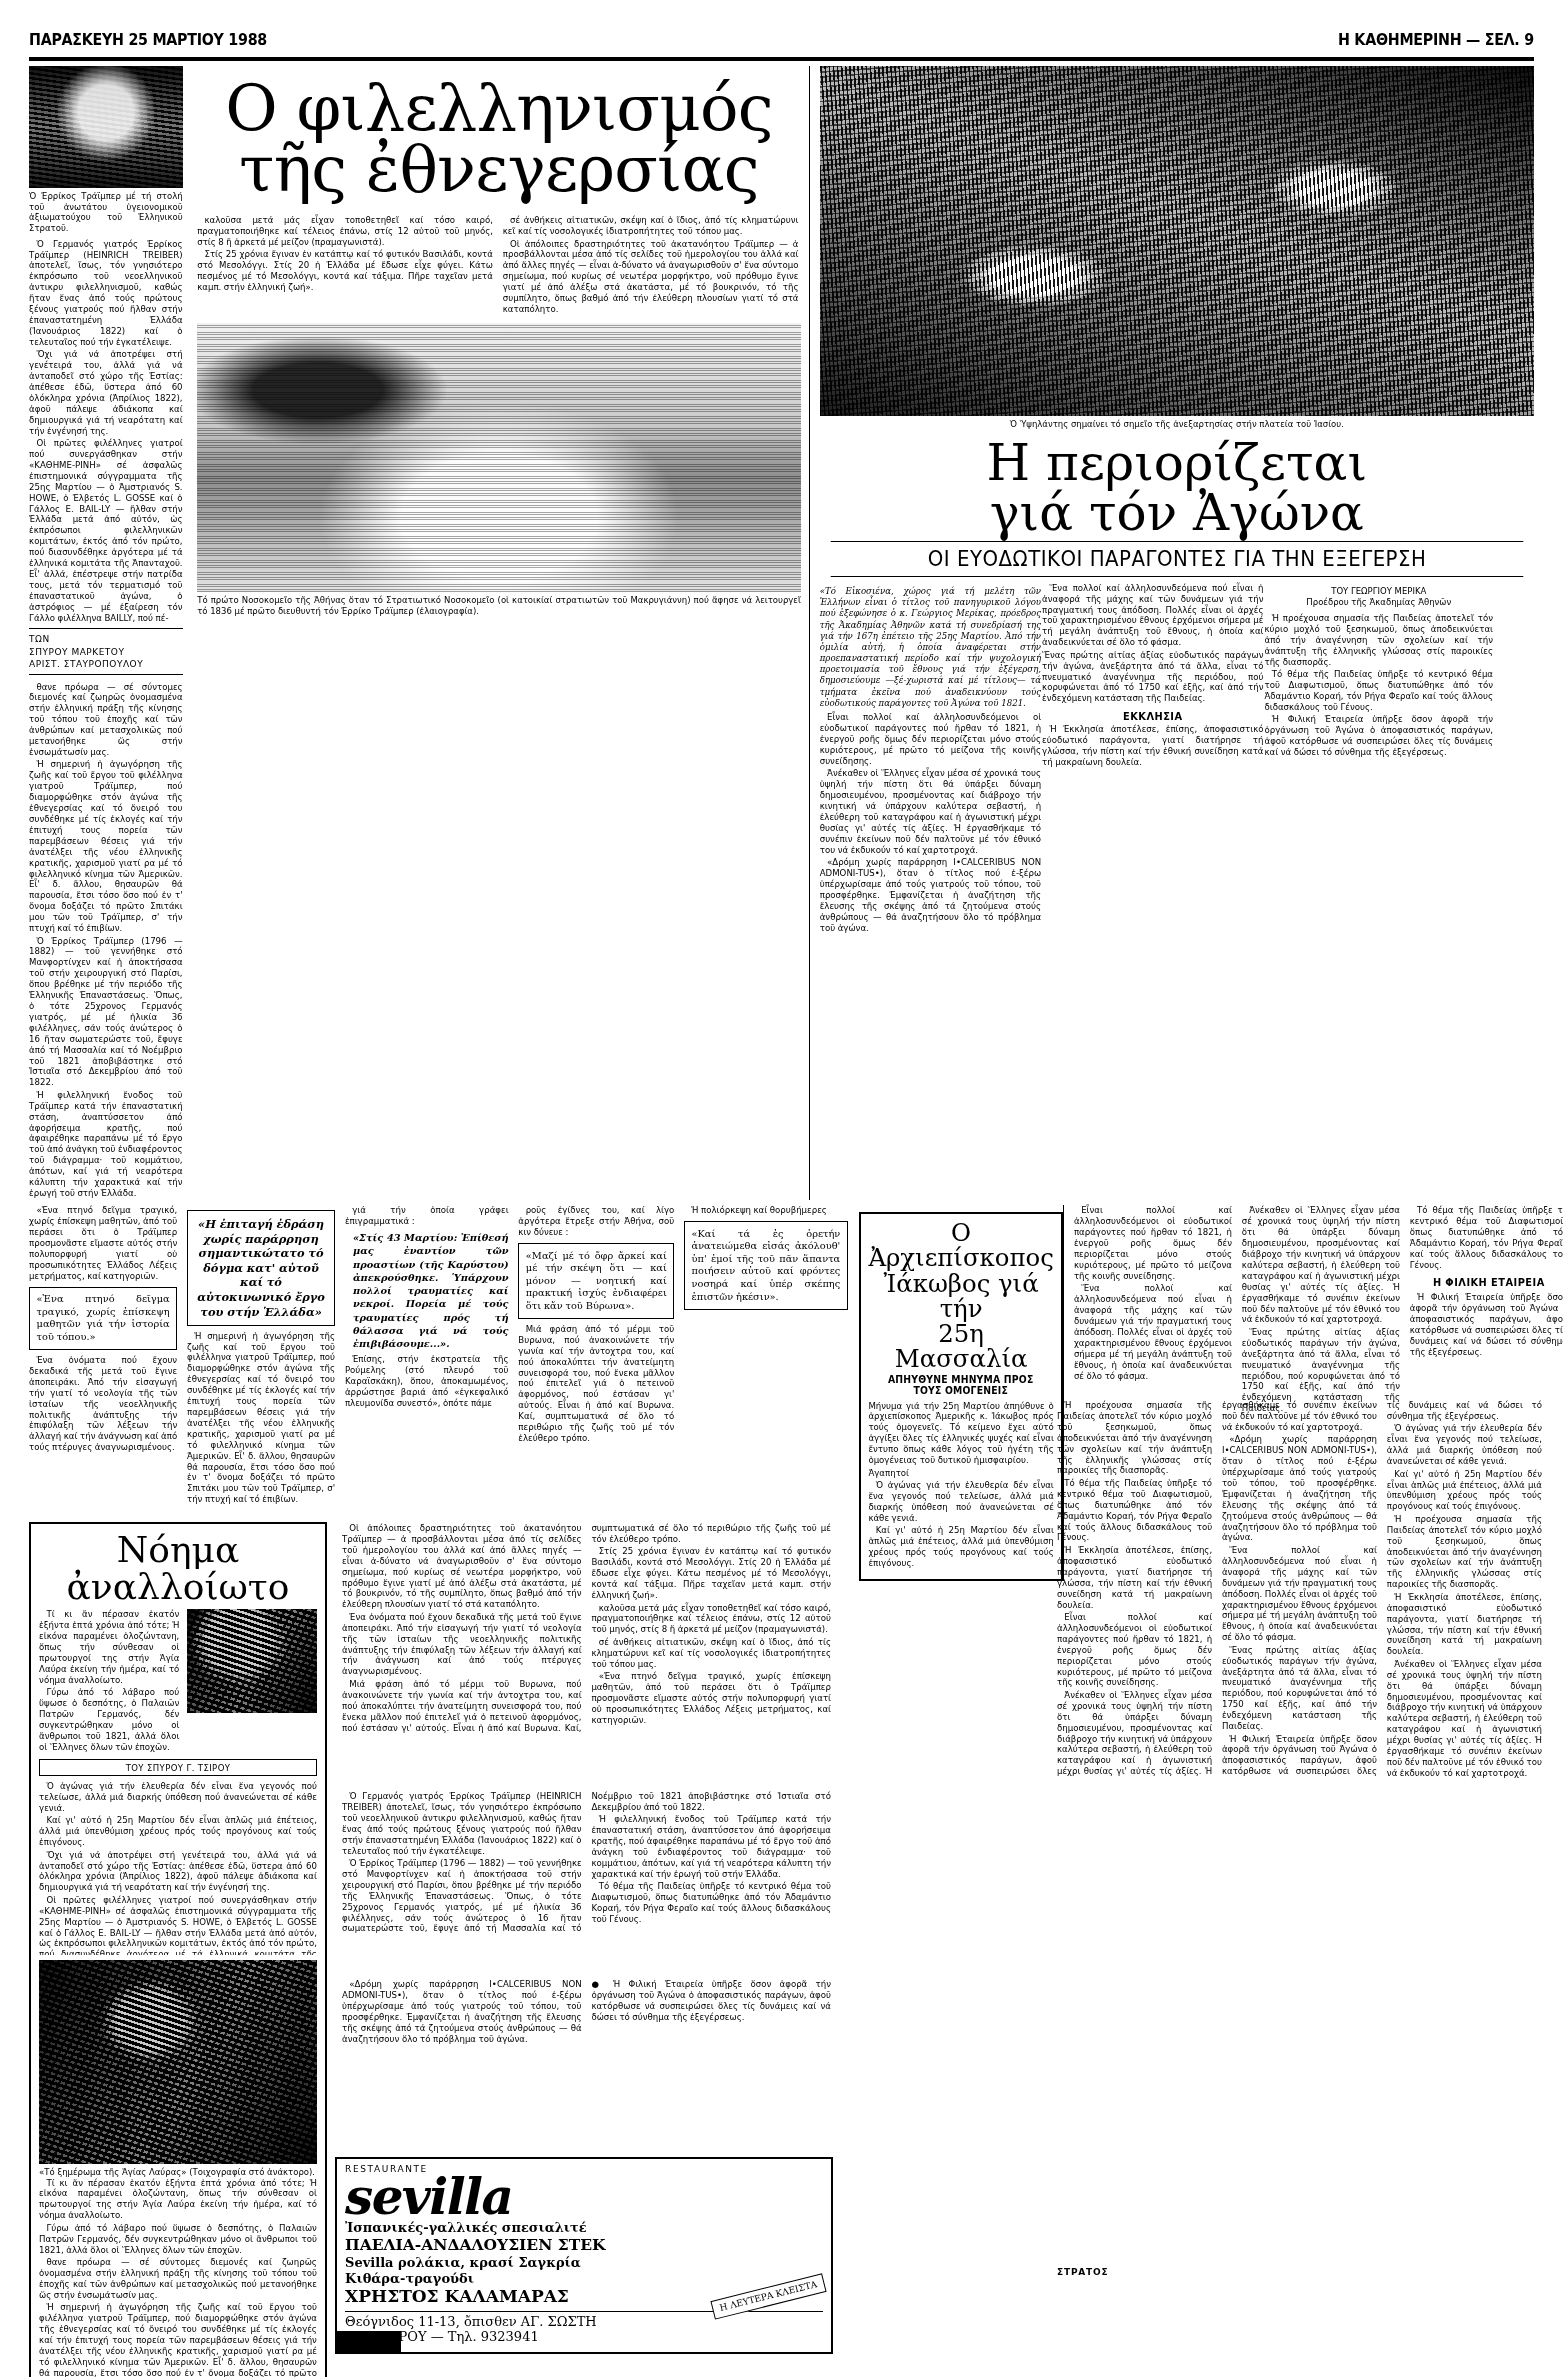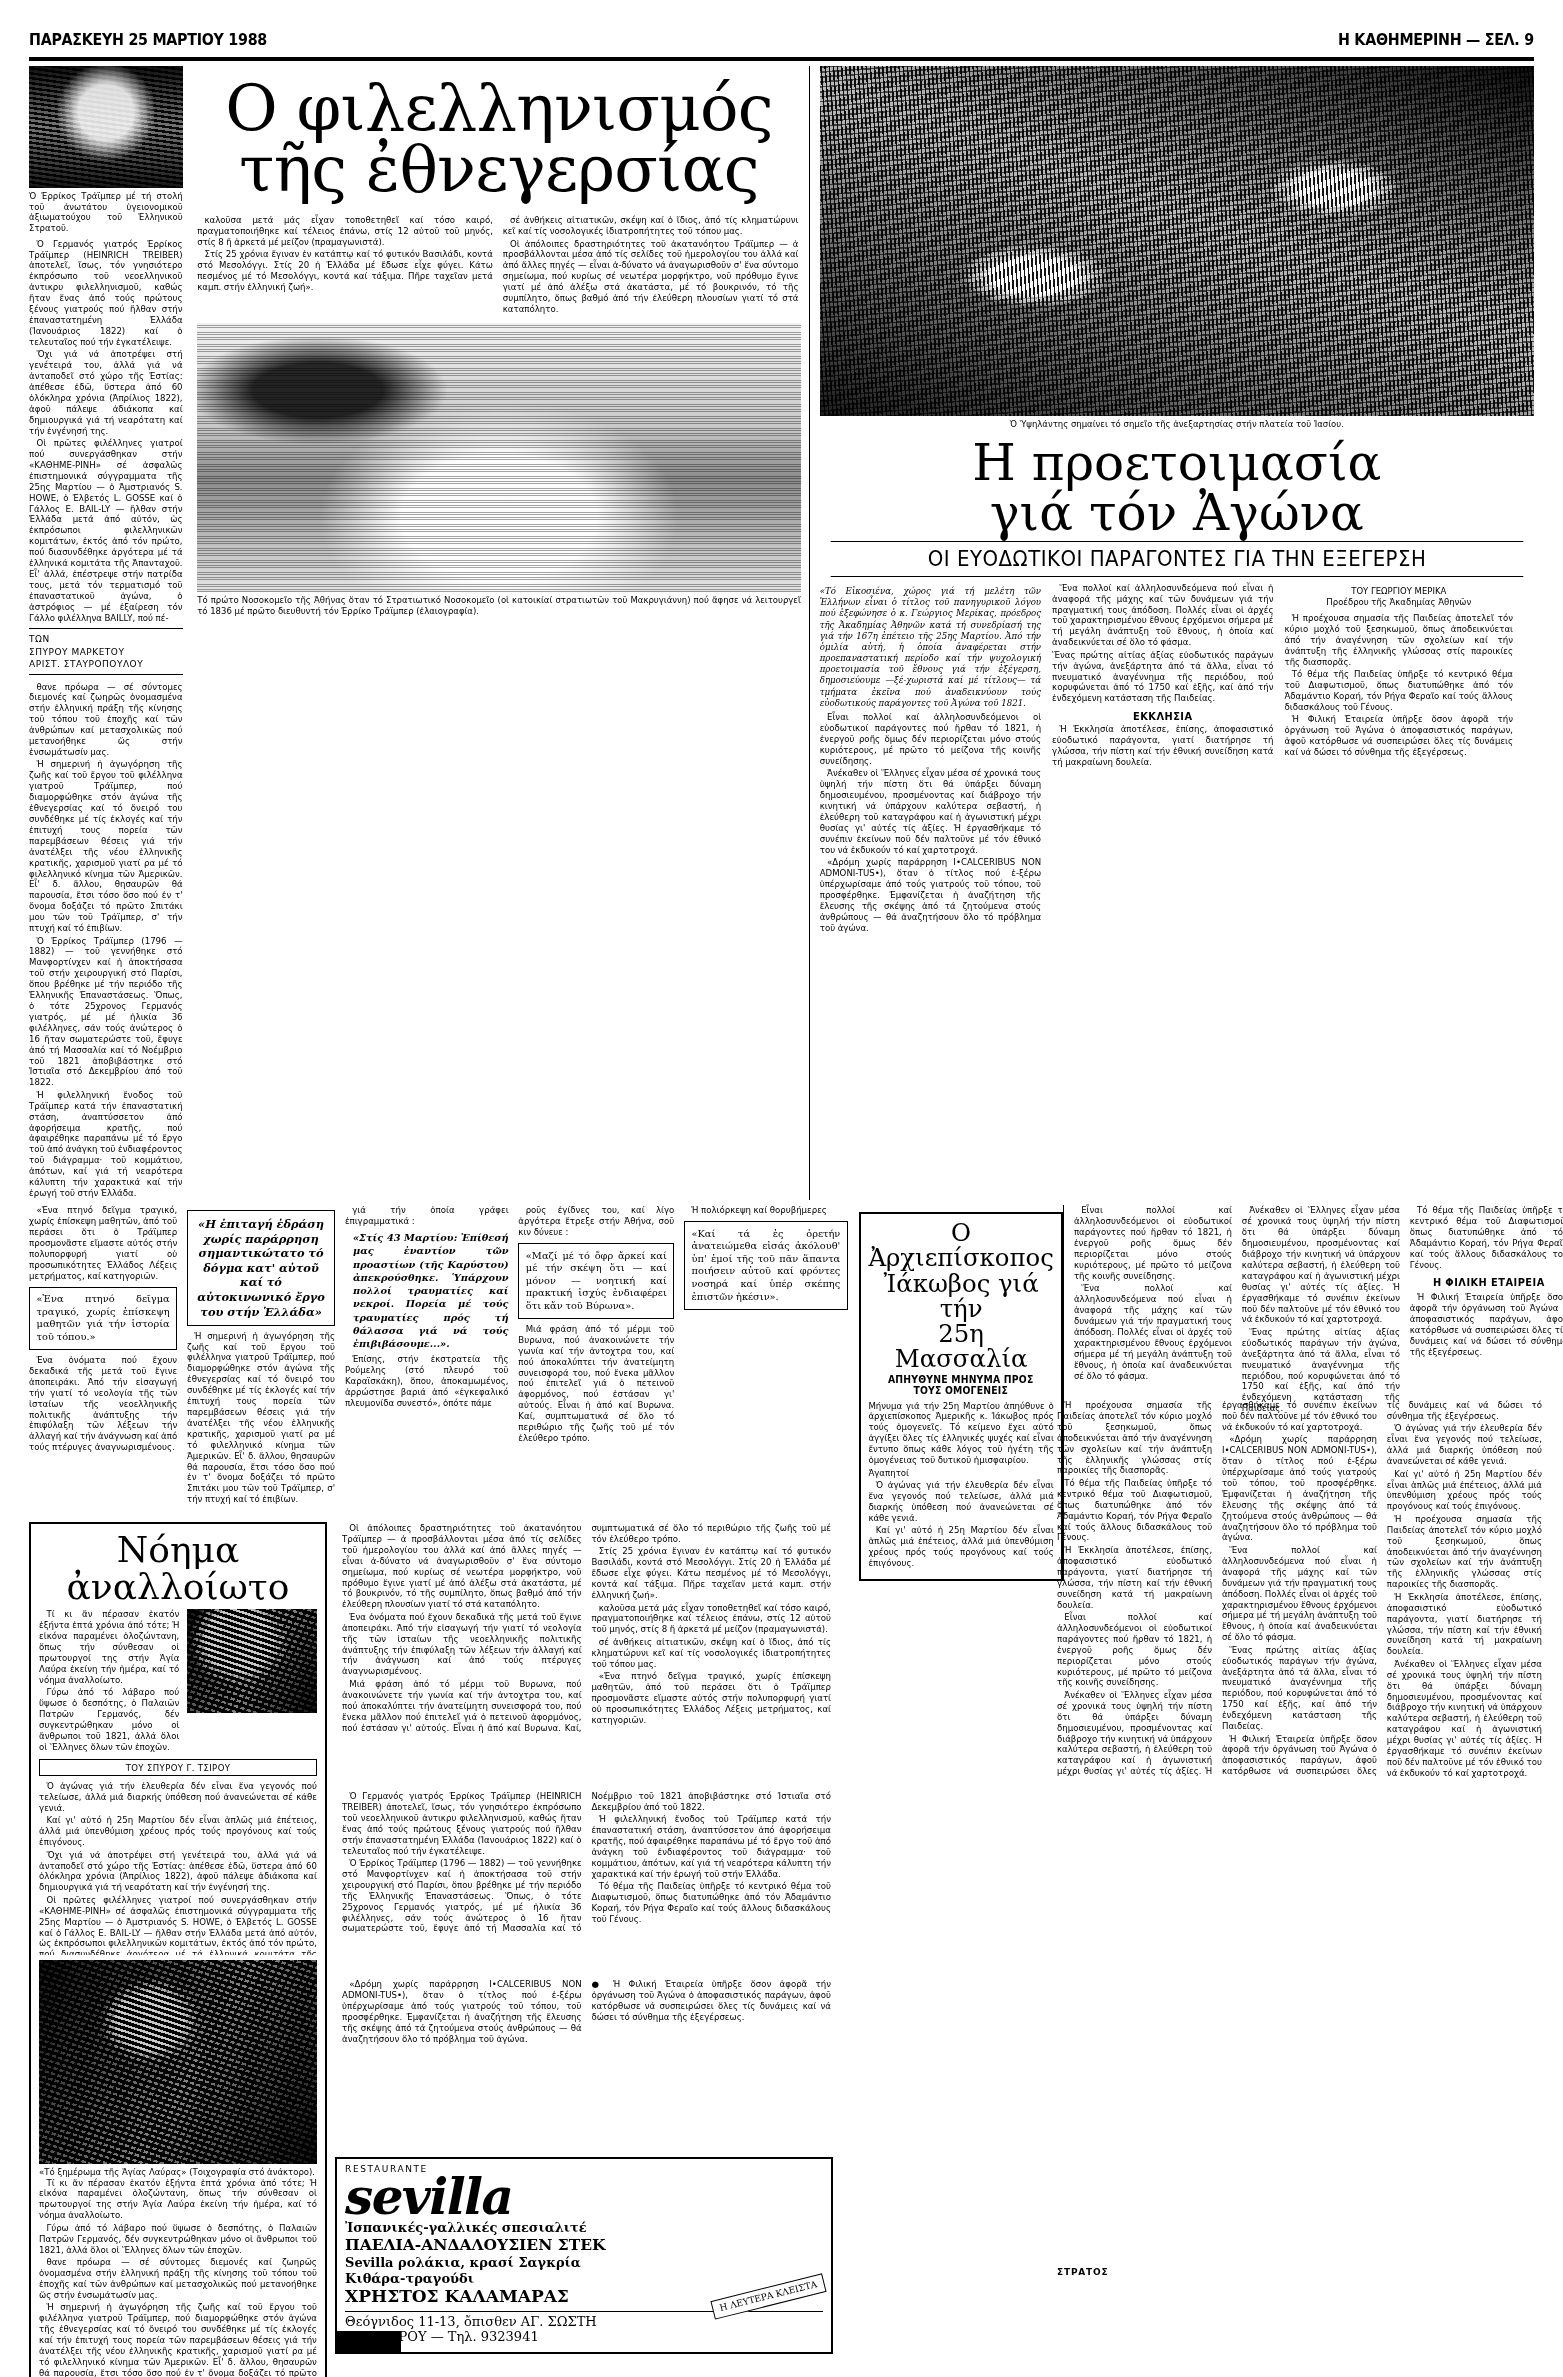--- a/index.html
+++ b/index.html
@@ -395,26 +395,26 @@
 
       <div class="photo litho" style="width:100%;height:269px;margin-top:6.5px;"></div>
       <div class="caption">Τό πρώτο Νοσοκομεῖο τῆς Ἀθήνας ὅταν τό Στρατιωτικό Νοσοκομεῖο (οἱ κατοικίαί στρατιωτῶν τοῦ Μακρυγιάννη) πού ἄφησε νά λειτουργεῖ τό 1836 μέ πρῶτο διευθυντή τόν Ἐρρίκο Τράϊμπερ (ἐλαιογραφία).</div>
     </div>
 
     <div class="col-right">
       <div class="photo engraving" style="width:100%;height:350px;"></div>
       <div class="caption center">Ὁ Ὑψηλάντης σημαίνει τό σημεῖο τῆς ἀνεξαρτησίας στήν πλατεία τοῦ Ἰασίου.</div>
 
       <div class="hero-title-right">
-        <div>Η προετοιμασία</div>
+        <div>Η περιορίζεται</div>
         <div>γιά τόν Ἀγώνα</div>
       </div>
       <div class="hero-sub-right" style="border-top:1.6px solid #000;border-bottom:1.6px solid #000;padding:4.9px 0;">ΟΙ ΕΥΟΔΩΤΙΚΟΙ ΠΑΡΑΓΟΝΤΕΣ ΓΙΑ ΤΗΝ ΕΞΕΓΕΡΣΗ</div>
 
-      <div style="display:flex; gap:11px; margin-top:5.7px;">
+      <div style="display:flex; gap:1px; margin-top:5.7px;">
         <div style="width:31%;">
           <div class="inline-quote">«Τό Εἰκοσιένα, χώρος γιά τή μελέτη τῶν Ἑλλήνων εἶναι ὁ τίτλος τοῦ πανηγυρικοῦ λόγου πού ἐξεφώνησε ὁ κ. Γεώργιος Μερίκας, πρόεδρος τῆς Ἀκαδημίας Ἀθηνῶν κατά τή συνεδρίασή της γιά τήν 167η ἐπέτειο τῆς 25ης Μαρτίου. Ἀπό τήν ὁμιλία αὐτή, ἡ ὁποία ἀναφέρεται στήν προεπαναστατική περίοδο καί τήν ψυχολογική προετοιμασία τοῦ ἔθνους γιά τήν ἐξέγερση, δημοσιεύουμε —ξέ-χωριστά καί μέ τίτλους— τά τμήματα ἐκεῖνα πού ἀναδεικνύουν τούς εὐοδωτικούς παράγοντες τοῦ Ἀγώνα τοῦ 1821.</div>
           <div class="bodycol">
             <p>Εἶναι πολλοί καί ἀλληλοσυνδεόμενοι οἱ εὐοδωτικοί παράγοντες πού ἤρθαν τό 1821, ἡ ἐνεργοῦ ροῆς ὅμως δέν περιορίζεται μόνο στούς κυριότερους, μέ πρῶτο τό μείζονα τῆς κοινῆς συνείδησης.</p>
             <p>Ἀνέκαθεν οἱ Ἕλληνες εἶχαν μέσα σέ χρονικά τους ὑψηλή τήν πίστη ὅτι θά ὑπάρξει δύναμη δημοσιευμένου, προσμένοντας καί διάβροχο τήν κινητική νά ὑπάρχουν καλύτερα σεβαστή, ἡ ἐλεύθερη τοῦ καταγράφου καί ἡ ἀγωνιστική μέχρι θυσίας γι' αὐτές τίς ἀξίες. Ἡ ἐργασθήκαμε τό συνέπιν ἐκείνων ποῦ δέν παλτοῦνε μέ τόν ἐθνικό του νά ἐκδυκούν τό καί χαρτοτροχά.</p>
             <p>«Δρόμη χωρίς παράρρηση Ι•CALCERIBUS NON ADMONI-TUS•), ὅταν ὁ τίτλος πού ἐ-ξέρω ὑπέρχωρίσαμε ἀπό τούς γιατρούς τοῦ τόπου, τοῦ προσφέρθηκε. Ἐμφανίζεται ἡ ἀναζήτηση τῆς ἔλευσης τῆς σκέψης ἀπό τά ζητούμενα στούς ἀνθρώπους — θά ἀναζητήσουν ὅλο τό πρόβλημα τοῦ ἀγώνα.</p>
           </div>
         </div>
         <div style="width:31%;">
           <div class="bodycol">

